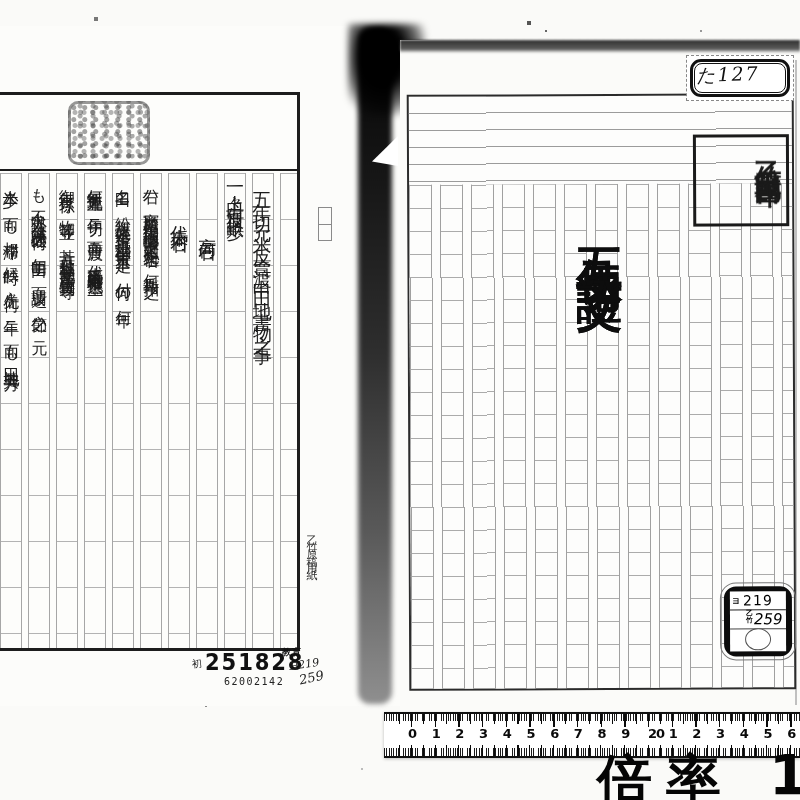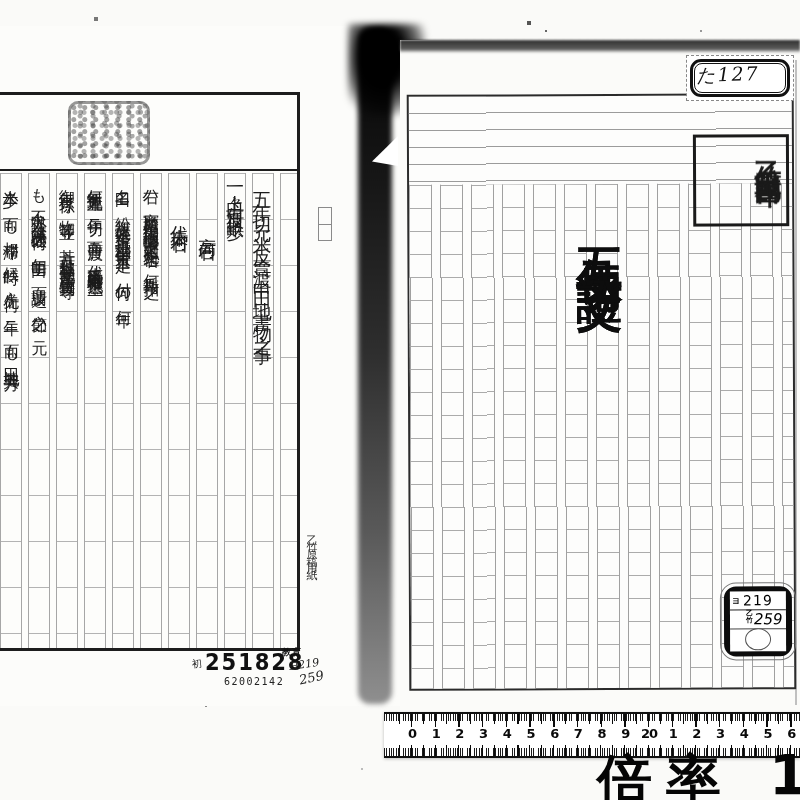--- a/index.html
+++ b/index.html
@@ -214,21 +214,21 @@
       <span class="ruler-num" data-name="ruler-number" style="left: 28px;">0</span>
       <span class="ruler-num" data-name="ruler-number" style="left: 51.7px;">1</span>
       <span class="ruler-num" data-name="ruler-number" style="left: 75.4px;">2</span>
       <span class="ruler-num" data-name="ruler-number" style="left: 99.1px;">3</span>
       <span class="ruler-num" data-name="ruler-number" style="left: 122.8px;">4</span>
       <span class="ruler-num" data-name="ruler-number" style="left: 146.5px;">5</span>
       <span class="ruler-num" data-name="ruler-number" style="left: 170.2px;">6</span>
       <span class="ruler-num" data-name="ruler-number" style="left: 193.9px;">7</span>
       <span class="ruler-num" data-name="ruler-number" style="left: 217.6px;">8</span>
       <span class="ruler-num" data-name="ruler-number" style="left: 241.3px;">9</span>
-      <span class="ruler-num" data-name="ruler-number" style="left: 265px;">20</span>
+      <span class="ruler-num" data-name="ruler-number" style="left: 272px;">20</span>
       <span class="ruler-num" data-name="ruler-number" style="left: 288.7px;">1</span>
       <span class="ruler-num" data-name="ruler-number" style="left: 312.4px;">2</span>
       <span class="ruler-num" data-name="ruler-number" style="left: 336.1px;">3</span>
       <span class="ruler-num" data-name="ruler-number" style="left: 359.8px;">4</span>
       <span class="ruler-num" data-name="ruler-number" style="left: 383.5px;">5</span>
       <span class="ruler-num" data-name="ruler-number" style="left: 407.2px;">6</span>
     </div>
 </div>
 
 <div class="magnification" data-name="magnification-label">倍率</div>

